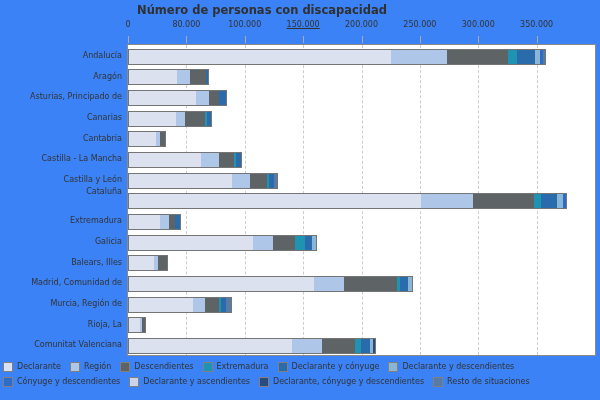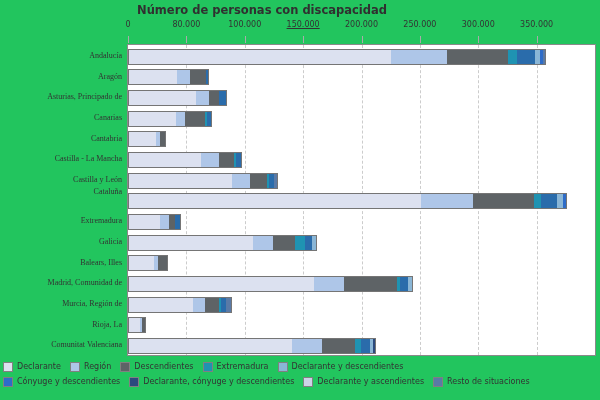--- a/index.html
+++ b/index.html
@@ -1,30 +1,30 @@
 <!DOCTYPE html>
 <html><head>
 <meta charset="utf-8">
 <style>
   html,body{margin:0;padding:0;background:#fff;}
-  .figure{position:relative;width:600px;height:400px;background:#22c55e;
+  .figure{position:relative;width:600px;height:400px;background:#3b82f6;
           font-family:"DejaVu Sans","Liberation Sans",sans-serif;overflow:hidden;}
   .chart-title{position:absolute;top:3px;left:0;width:524px;text-align:center;
                font-size:11.5px;font-weight:bold;color:#303030;}
   .plot{position:absolute;left:127px;top:44px;width:469px;height:312px;
         border:1px solid #8a8a8a;box-sizing:border-box;background:#fff;}
   .grid{position:absolute;top:0;bottom:0;width:0;border-left:1px dashed #cccccc;}
   .bar{position:absolute;left:0;height:14px;border:1px solid #757575;display:flex;
        background:#fff;}
   .seg{height:100%;flex:0 0 auto;}
   .xlab{position:absolute;top:20px;font-size:8px;color:#333;transform:translateX(-50%);
         white-space:nowrap;}
   .xtick{position:absolute;top:36px;height:7px;width:1px;background:#aaaaaa;}
   .ylab{position:absolute;left:0;width:122px;font-size:8px;color:#333;text-align:right;
-        line-height:15px;white-space:nowrap;font-family:Liberation Serif, serif;}
+        line-height:15px;white-space:nowrap;}
   .legend{position:absolute;left:3px;top:359px;width:595px;font-size:8px;color:#333;}
   .lrow{display:flex;align-items:center;height:15px;}
   .litem{display:flex;align-items:center;margin-right:9px;white-space:nowrap;}
   .swatch{width:8px;height:8px;border:1px solid #808080;margin-right:4px;flex:0 0 auto;}
 </style>
 </head>
 <body>
 
 <div class="figure">
   <div class="chart-title">Número de personas con discapacidad</div>
@@ -191,36 +191,40 @@
         </div>
         <div class="litem">
           <div class="swatch" style="background: rgb(94, 99, 102);"></div>
           <div>Descendientes</div>
         </div>
         <div class="litem">
           <div class="swatch" style="background: rgb(31, 147, 178);"></div>
           <div>Extremadura</div>
         </div>
         <div class="litem">
+          <div class="swatch" style="background: rgb(42, 108, 171);"></div>
+          <div>Declarante y cónyuge</div>
+        </div>
+        <div class="litem">
           <div class="swatch" style="background: rgb(138, 182, 214);"></div>
           <div>Declarante y descendientes</div>
         </div>
       </div>
       <div class="lrow">
         <div class="litem">
           <div class="swatch" style="background: rgb(46, 108, 200);"></div>
           <div>Cónyuge y descendientes</div>
         </div>
         <div class="litem">
+          <div class="swatch" style="background: rgb(205, 211, 232);"></div>
+          <div>Declarante y ascendientes</div>
+        </div>
+        <div class="litem">
           <div class="swatch" style="background: rgb(43, 74, 126);"></div>
           <div>Declarante, cónyuge y descendientes</div>
-        </div>
-        <div class="litem">
-          <div class="swatch" style="background: rgb(205, 211, 232);"></div>
-          <div>Declarante y ascendientes</div>
         </div>
         <div class="litem">
           <div class="swatch" style="background: rgb(90, 122, 166);"></div>
           <div>Resto de situaciones</div>
         </div>
       </div>
     </div>
 </div>
 
 </body></html>

